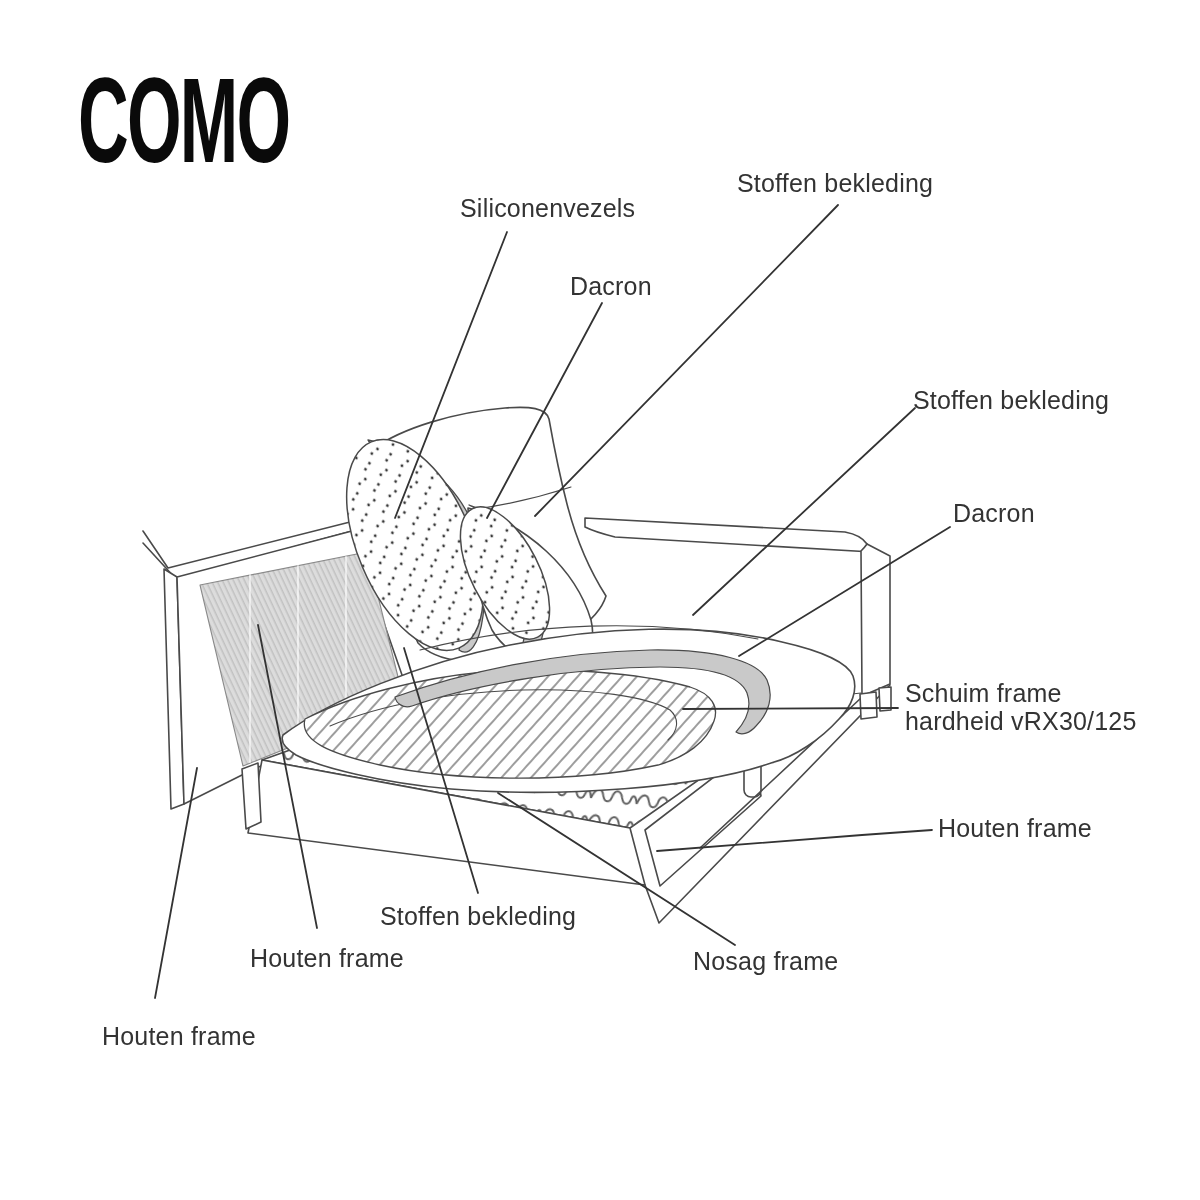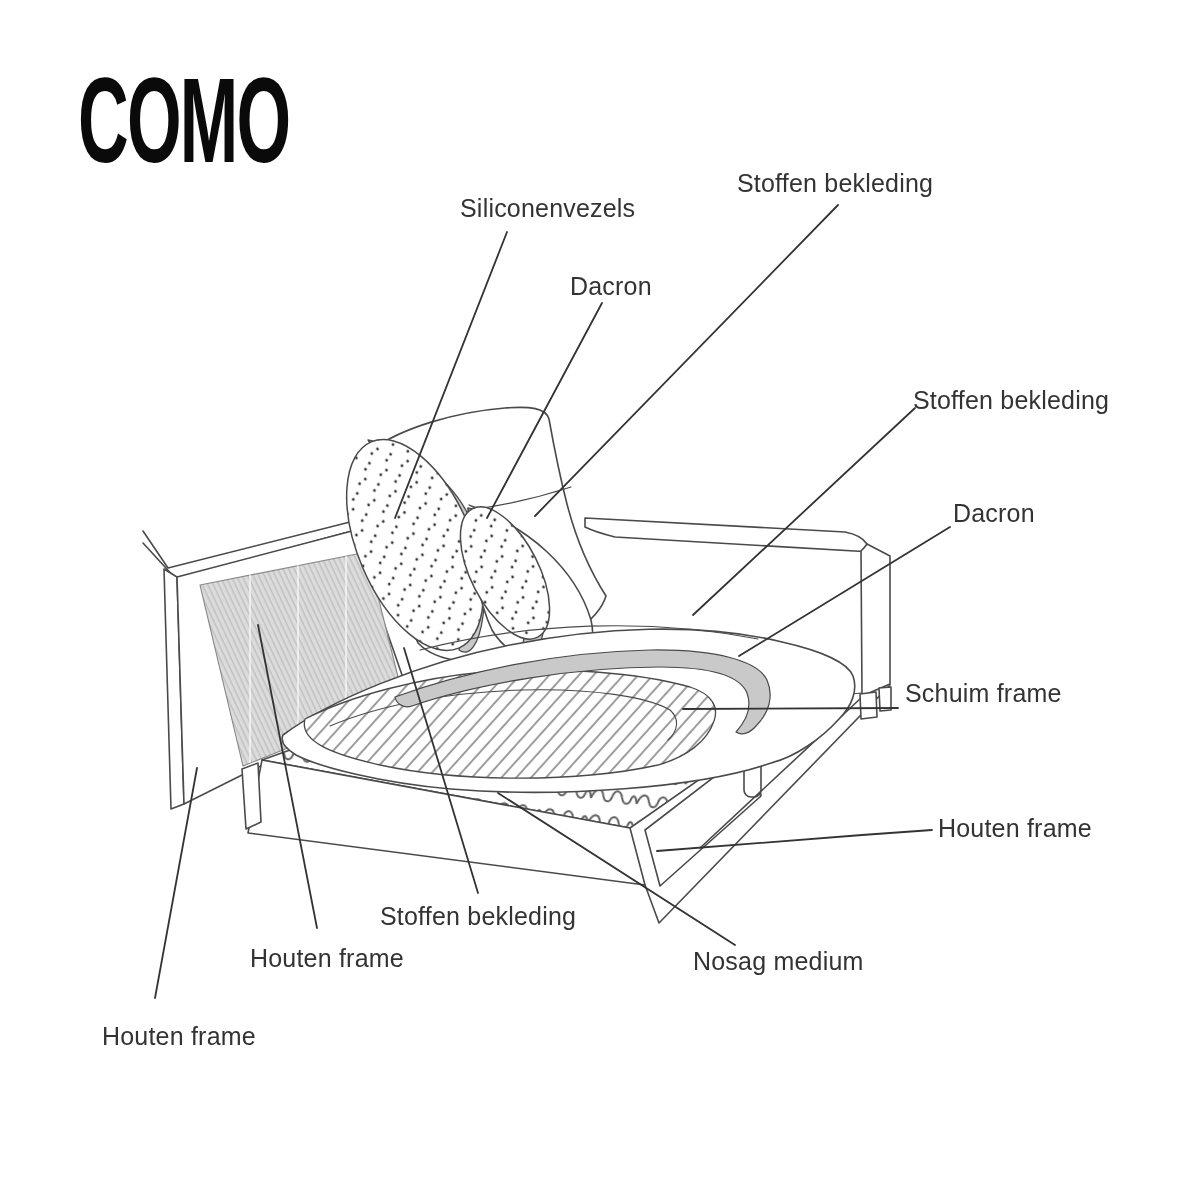--- a/index.html
+++ b/index.html
@@ -138,28 +138,29 @@
   <span>Dacron</span>
 </div>
 <div class="lbl" style="left:913px;top:386px">
   <span>Stoffen bekleding</span>
 </div>
 <div class="lbl" style="left:953px;top:499px">
   <span>Dacron</span>
 </div>
 <div class="lbl" style="left:905px;top:679px">
   <span>Schuim frame</span>
+  <span>hardheid vRX30/125</span>
 </div>
 <div class="lbl" style="left:938px;top:814px">
   <span>Houten frame</span>
 </div>
 <div class="lbl" style="left:380px;top:902px">
   <span>Stoffen bekleding</span>
 </div>
 <div class="lbl" style="left:250px;top:944px">
   <span>Houten frame</span>
 </div>
 <div class="lbl" style="left:693px;top:947px">
-  <span>Nosag medium</span>
+  <span>Nosag frame</span>
 </div>
 <div class="lbl" style="left:102px;top:1022px">
   <span>Houten frame</span>
 </div>
 
 </body></html>

